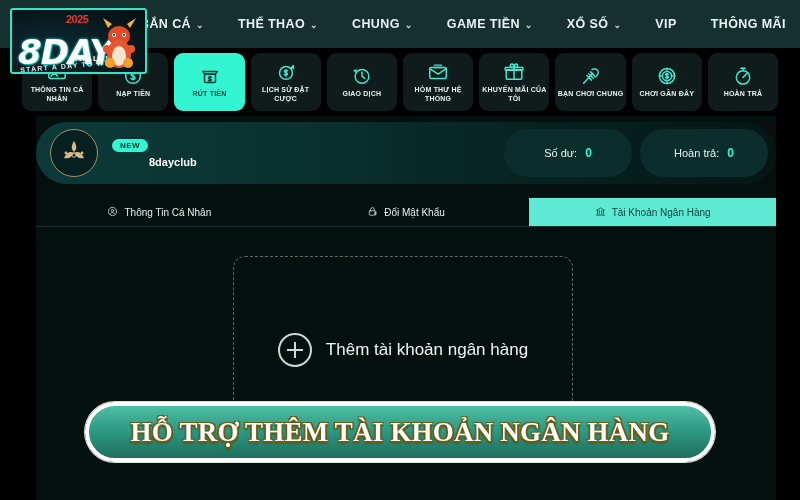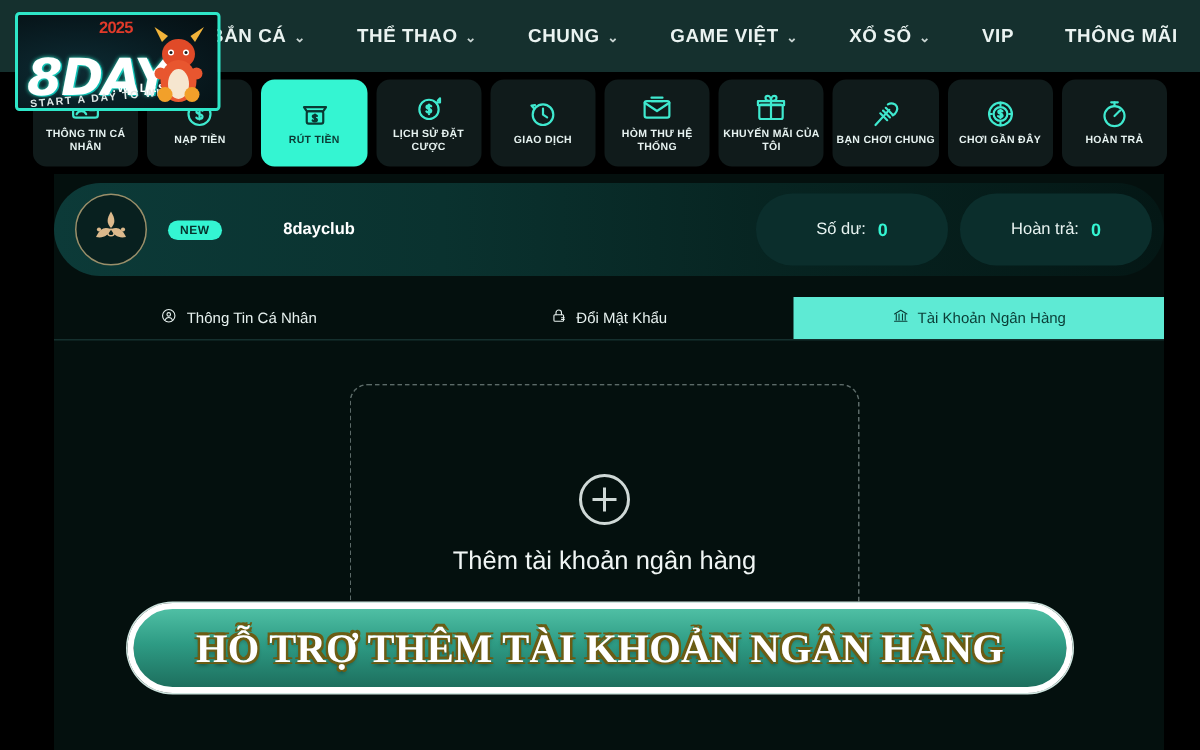--- a/index.html
+++ b/index.html
@@ -91,21 +91,21 @@
     border-radius: 32px;
     background: linear-gradient(90deg, #0c3a38 0%, #0a322f 35%, #072421 65%, #041715 100%);
     display: flex; align-items: center;
   }
   .avatar {
     width: 48px; height: 48px; margin-left: 14px; border-radius: 50%;
     border: 1px solid #9a8f6a; display: flex; align-items: center; justify-content: center;
     background: #08201f;
   }
   .avatar svg { width: 30px; height: 30px; }
-  .acct-id { margin-left: 14px; display: flex; flex-direction: row; gap: 4px; }
+  .acct-id { margin-left: 14px; display: flex; flex-direction: column; gap: 4px; }
   .badge-new {
     align-self: flex-start;
     background: #34f5d2; color: #06322c; font-size: 8px; font-weight: bold;
     padding: 2px 8px; border-radius: 8px; letter-spacing: .4px;
   }
   .acct-name { color: #ffffff; font-size: 11px; font-weight: bold; padding-left: 37px; }
   .acct-spacer { flex: 1; }
   .pill {
     height: 48px; min-width: 128px; border-radius: 26px;
     background: #0b2e2c;
@@ -130,21 +130,20 @@
     position: absolute; left: 0; top: 110px; width: 740px; height: 1px;
     background: #15302e;
   }
 
   
   .addbox {
     position: absolute; left: 197px; top: 140px; width: 340px; height: 188px;
     border: 1px dashed #5c6a68; border-radius: 12px;
     display: flex; align-items: center; justify-content: center; gap: 14px;
     cursor: pointer;
-    flex-direction: column;
   }
   .plus-circle {
     width: 34px; height: 34px; border-radius: 50%;
     border: 2px solid #cfd8d6; position: relative; flex: none;
   }
   .plus-circle::before, .plus-circle::after {
     content: ""; position: absolute; background: #cfd8d6;
   }
   .plus-circle::before { left: 7px; top: 14px; width: 16px; height: 2px; }
   .plus-circle::after  { top: 7px; left: 14px; height: 16px; width: 2px; }
@@ -182,21 +181,21 @@
         </div>
         <div class="nav-item">
           <span>THỂ THAO</span>
           <span class="caret">⌄</span>
         </div>
         <div class="nav-item">
           <span>CHUNG</span>
           <span class="caret">⌄</span>
         </div>
         <div class="nav-item">
-          <span>GAME VIỆT</span>
+          <span>GAME TIỀN</span>
           <span class="caret">⌄</span>
         </div>
         <div class="nav-item">
           <span>XỔ SỐ</span>
           <span class="caret">⌄</span>
         </div>
         <div class="nav-item">
           <span>VIP</span>
         </div>
         <div class="nav-item">

